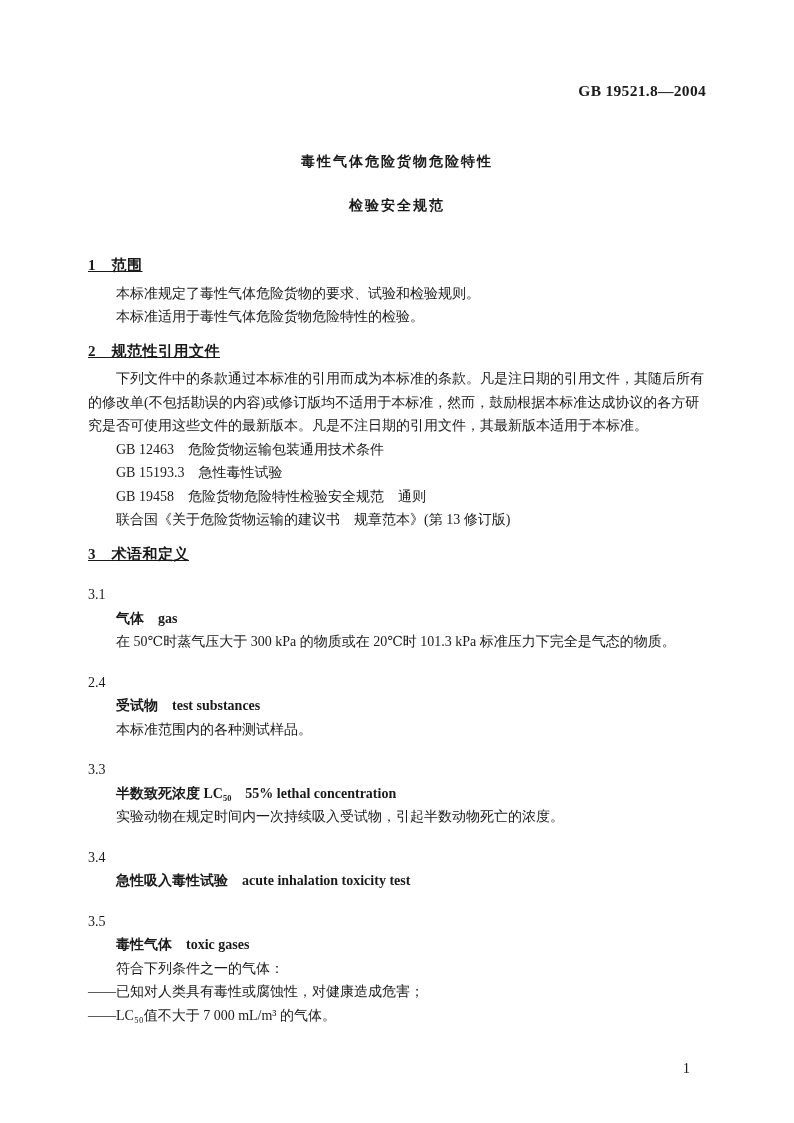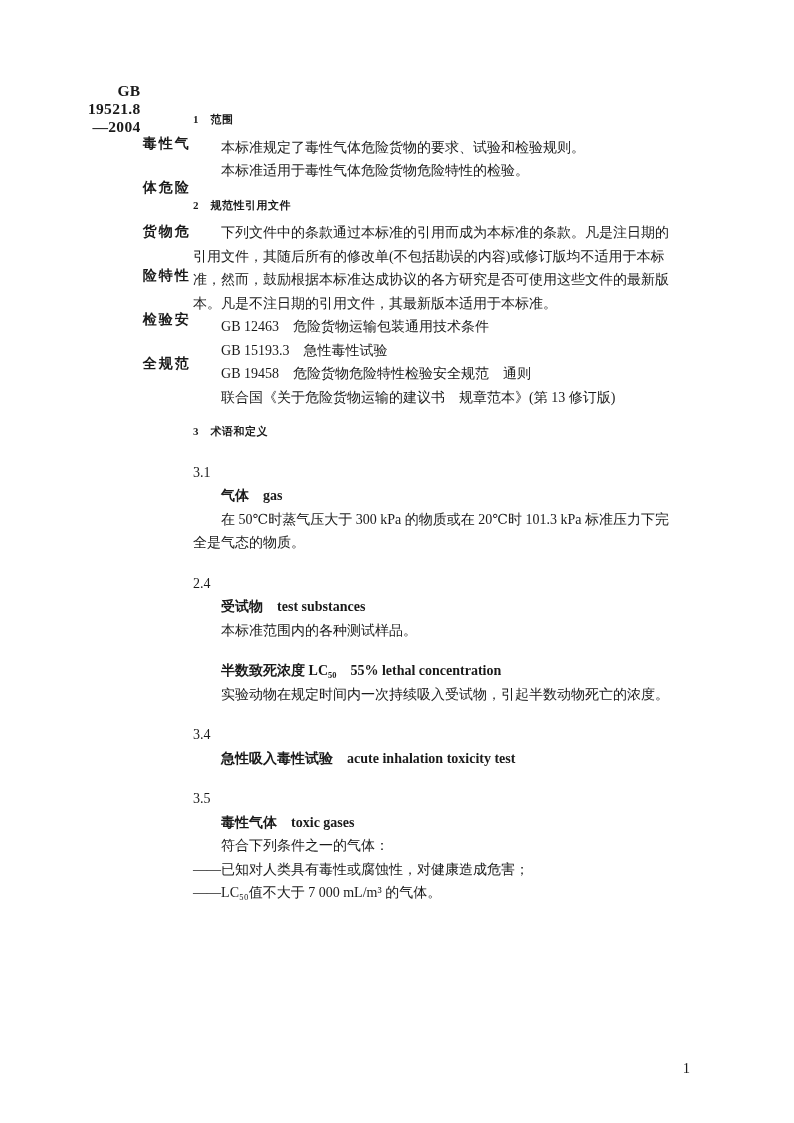--- a/index.html
+++ b/index.html
@@ -7,21 +7,21 @@
   body {
     width: 794px; height: 1123px; margin: 0 auto;
     font-family: "Liberation Serif", "DejaVu Serif", serif;
     color: #1a1a1a;
   }
   .page {
     position: relative;
     width: 794px; height: 1123px;
     background: #ffffff;
     padding: 82px 88px 0 88px;
-    display: flex; flex-direction: row;
+    display: flex; flex-direction: column;
     overflow: hidden;
   }
   .std-number {
     text-align: right;
     font-weight: bold;
     font-size: 15.5px;
     letter-spacing: 0.3px;
   }
   .doc-title {
     margin-top: 40px;
@@ -29,25 +29,26 @@
     font-weight: bold;
     font-size: 14px;
     line-height: 44px;
     letter-spacing: 2px;
   }
   .content {
     font-size: 14px;
     line-height: 23.5px;
   }
   .sec-heading {
-    font-size: 11px;
+    font-size: 15px;
     font-weight: bold;
     margin-top: 11px;
     margin-bottom: 4px;
     letter-spacing: 0.5px;
+    text-decoration: underline;
   }
   .first-section { margin-top: 26px; }
   p { margin: 0; }
   p.indent { text-indent: 2em; }
   .refs p { text-indent: 2em; }
   .term-block { margin-top: 17px; }
   .term-num { text-indent: 0; }
   .term-name { font-weight: bold; text-indent: 2em; }
   .dash-item { text-indent: 0; }
   .page-footer {
@@ -92,20 +93,21 @@
       <p class="indent">在 50℃时蒸气压大于 300 kPa 的物质或在 20℃时 101.3 kPa 标准压力下完全是气态的物质。</p>
     </div>
 
     <div class="term-block">
       <p class="term-num">2.4</p>
       <p class="term-name">受试物　test substances</p>
       <p class="indent">本标准范围内的各种测试样品。</p>
     </div>
 
     <div class="term-block">
+      <p class="term-num">3.3</p>
       <p class="term-name">半数致死浓度 LC₅₀　55% lethal concentration</p>
       <p class="indent">实验动物在规定时间内一次持续吸入受试物，引起半数动物死亡的浓度。</p>
     </div>
 
     <div class="term-block">
       <p class="term-num">3.4</p>
       <p class="term-name">急性吸入毒性试验　acute inhalation toxicity test</p>
     </div>
 
     <div class="term-block">

